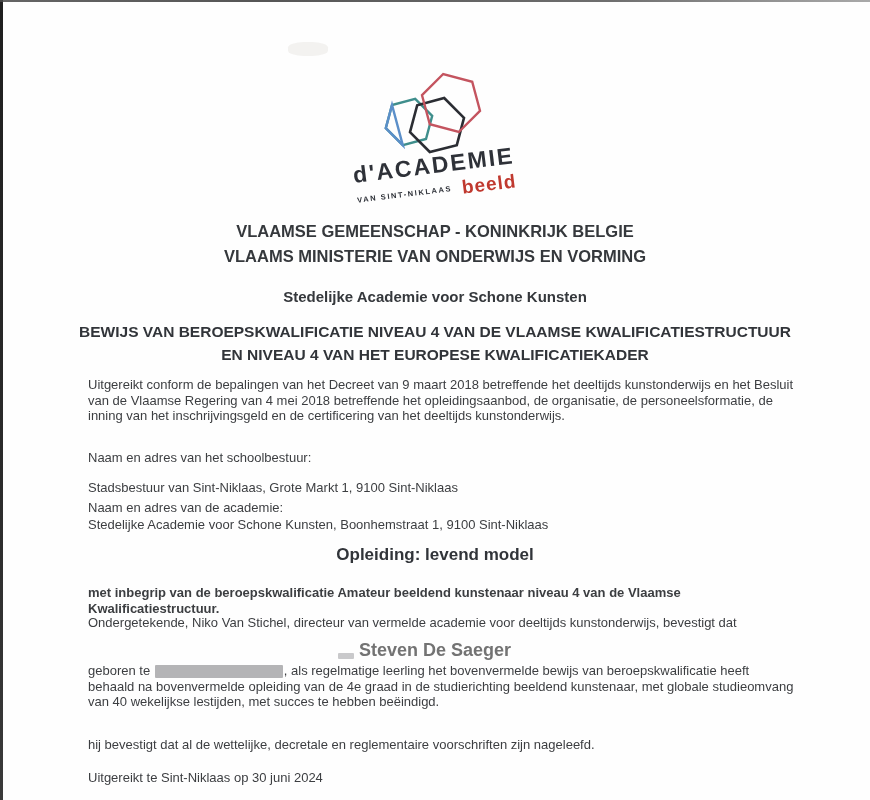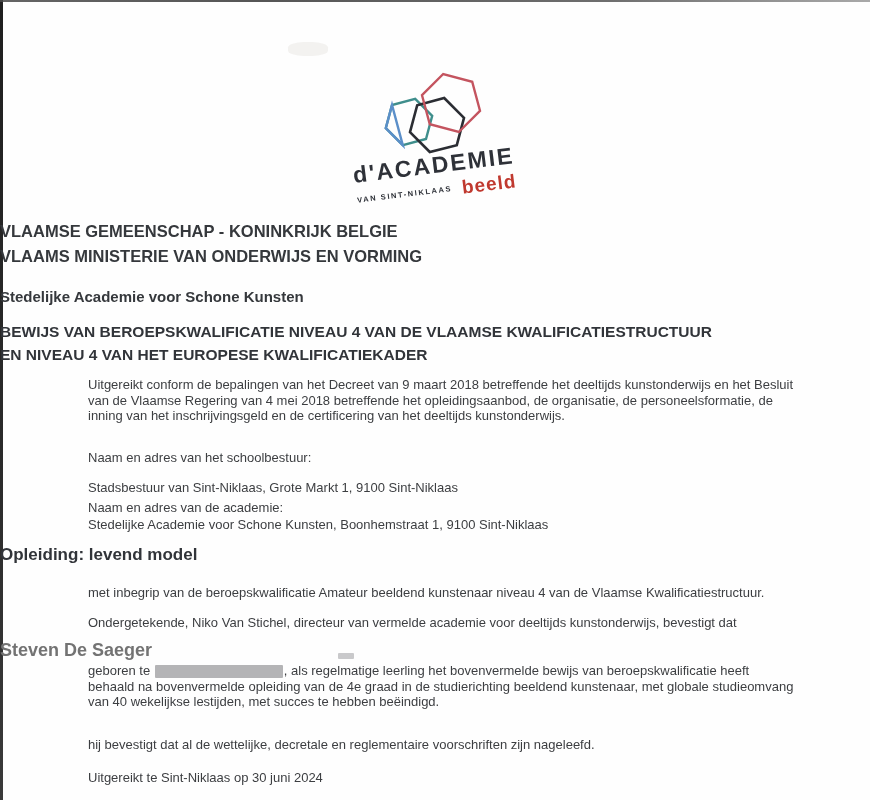--- a/index.html
+++ b/index.html
@@ -41,40 +41,40 @@
   }
   .logo-subtitle{
     font-size:7.5px;font-weight:bold;letter-spacing:1.6px;color:#2e3138;
     padding-top:6px;white-space:nowrap;
   }
   .logo-tagline{
     font-size:19px;font-weight:bold;color:#c0392f;letter-spacing:1px;
     white-space:nowrap;
   }
   
-  .h-center{position:absolute;left:0;width:100%;text-align:left;white-space:nowrap;}
+  .h-center{position:absolute;left:0;width:100%;text-align:center;white-space:nowrap;}
   .gov1{top:222px;font-size:16.5px;font-weight:bold;color:#35383c;}
   .gov2{top:247px;font-size:16.5px;font-weight:bold;color:#35383c;}
   .school{top:288px;font-size:15px;font-weight:bold;color:#35383c;}
   .title1{top:323px;font-size:15.5px;font-weight:bold;color:#313439;}
   .title2{top:346px;font-size:15.5px;font-weight:bold;color:#313439;}
   .opleiding{top:545px;font-size:17px;font-weight:bold;color:#313439;}
   .student{top:640px;font-size:18px;font-weight:bold;color:#737373;}
   
   .para{
     position:absolute;left:88px;width:708px;
     font-size:13px;line-height:15.5px;color:#3c3e41;
     text-align:left;
   }
   .intro{top:377px;}
   .school-label{top:450px;}
   .school-value{top:480px;}
   .academy-label{top:500px;}
   .academy-value{top:517px;}
-  .inbegrip{top:585px;}
+  .inbegrip{top:585px;font-weight:bold;}
   .ondergetekende{top:615px;}
   .geboren{top:663px;}
   .bevestigt{top:737px;}
   .uitgereikt{top:770px;}
   .redaction{
     display:inline-block;
     width:128px;height:13px;
     background:#b4b4b6;
     vertical-align:text-bottom;
     border-radius:1px;

